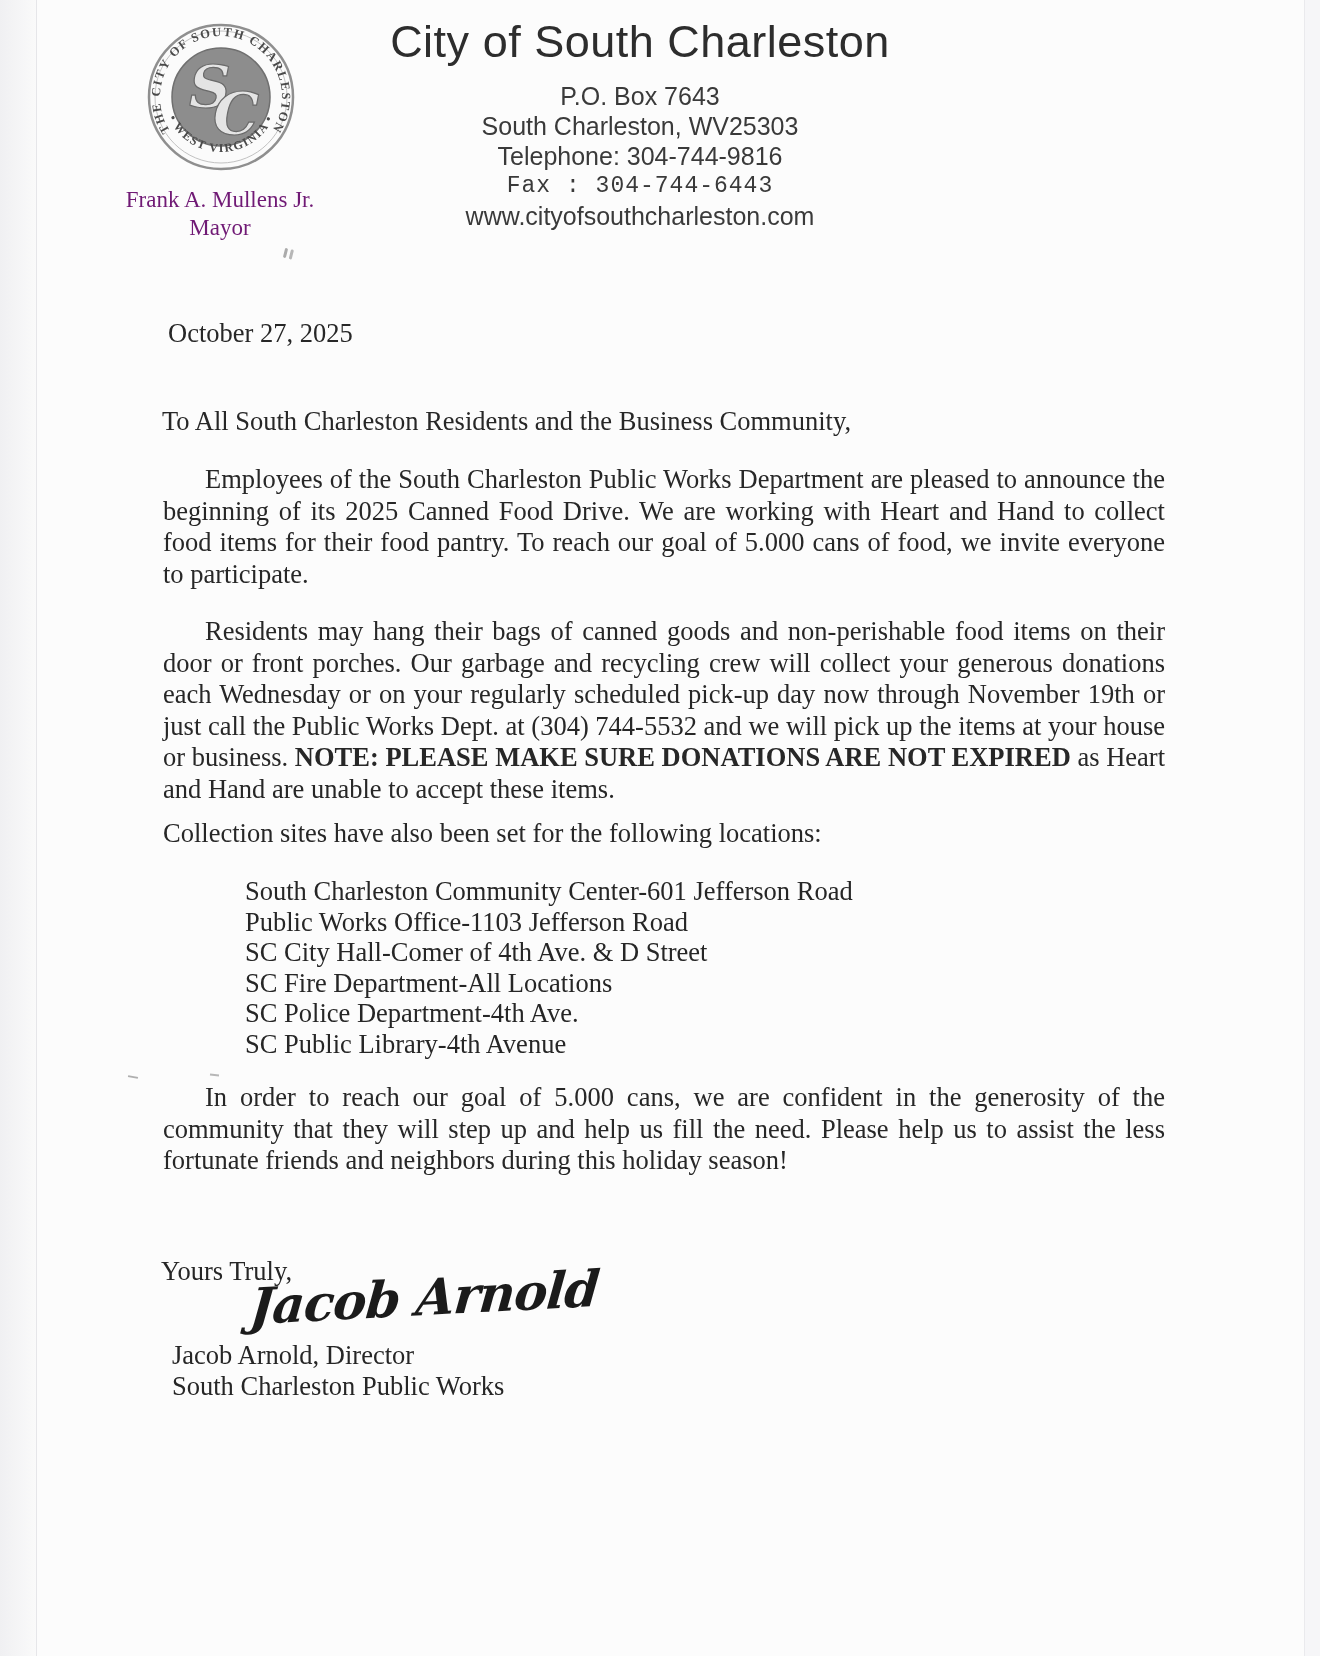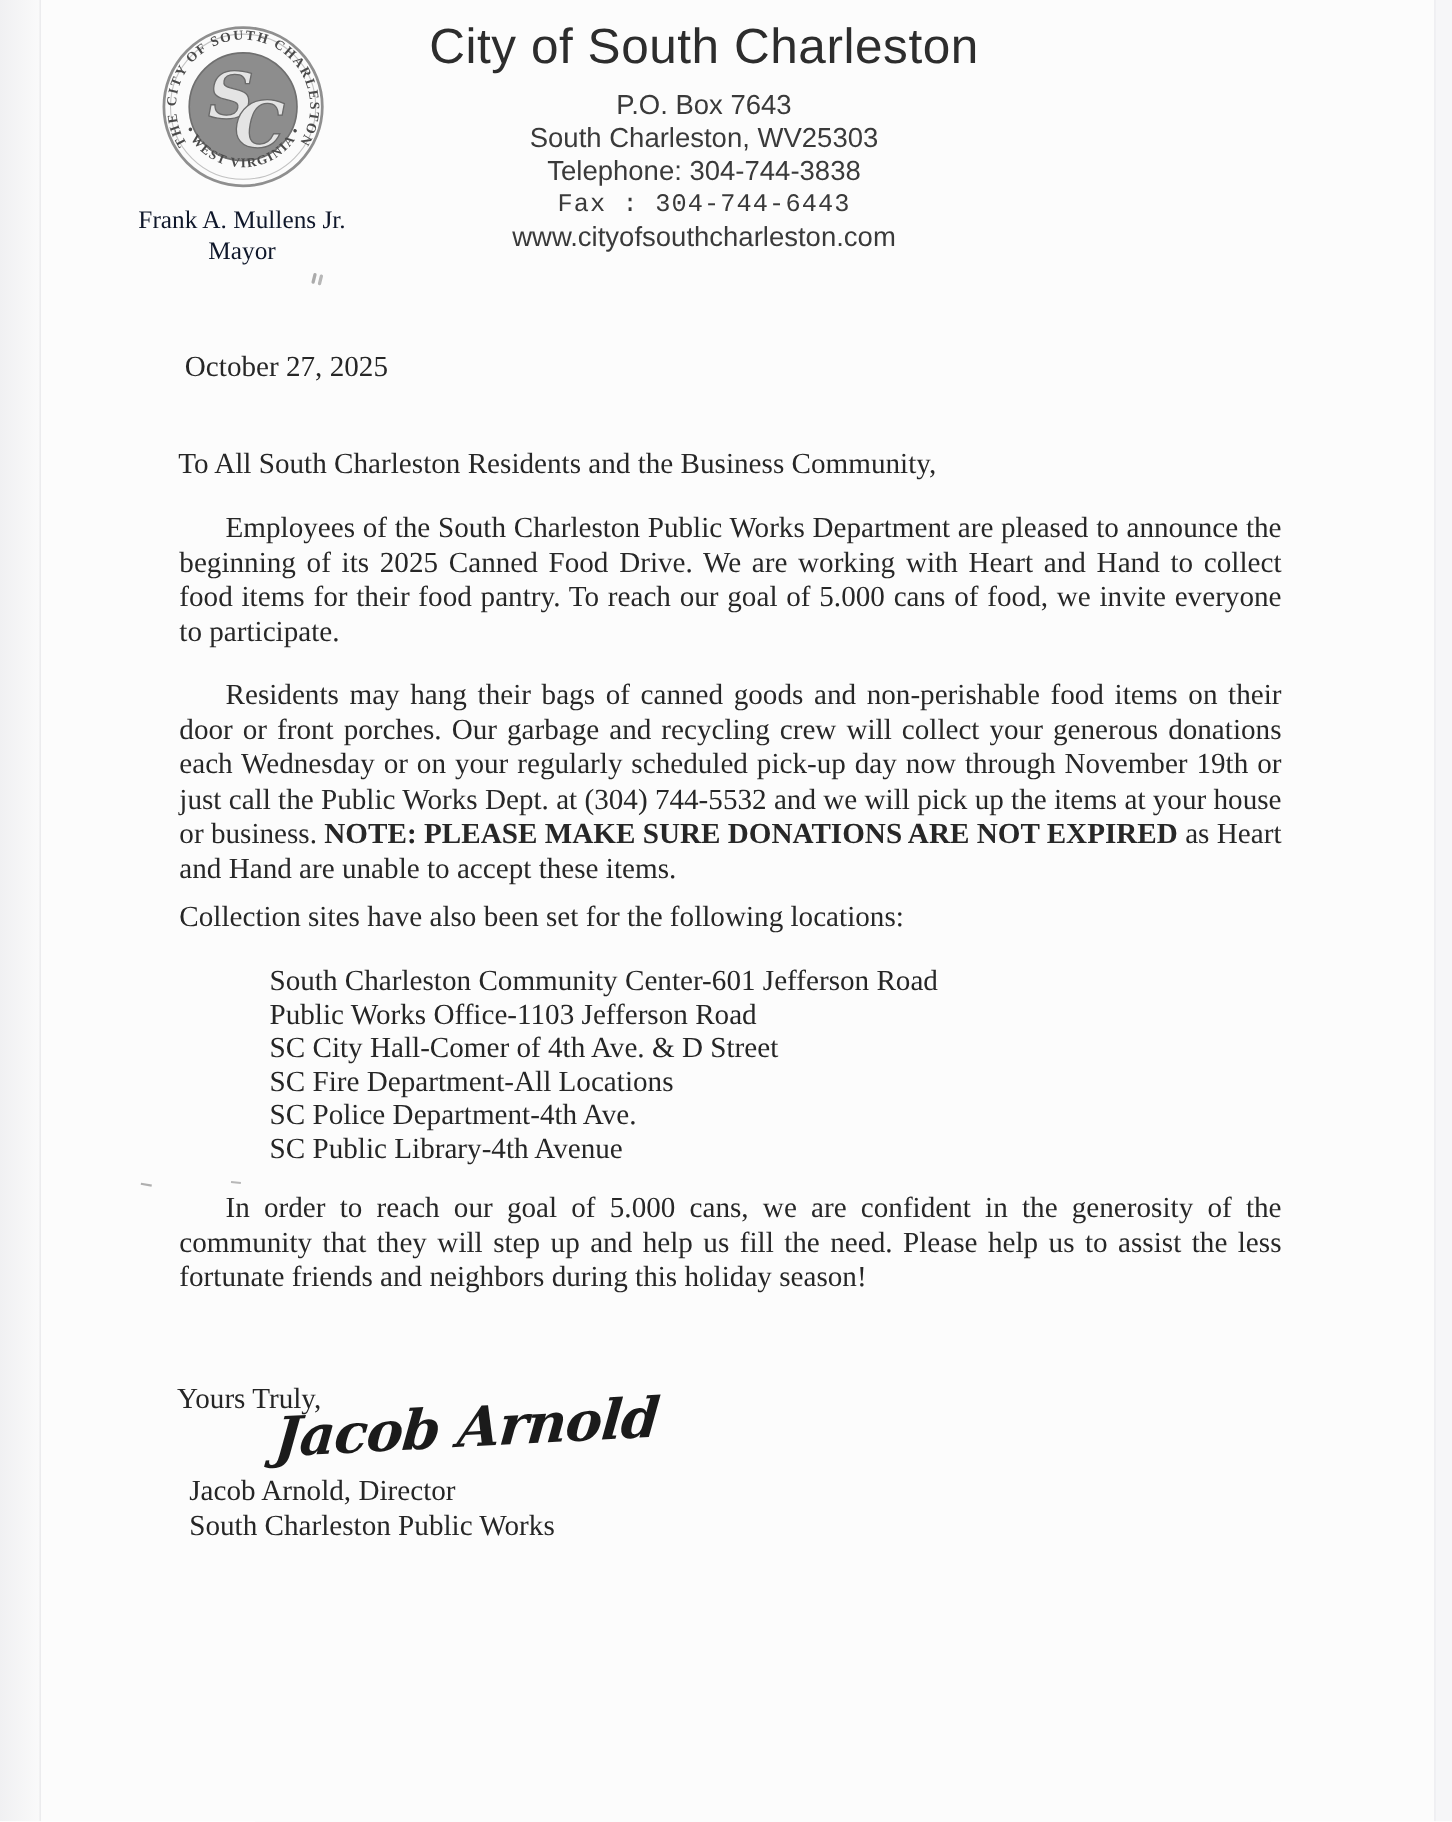--- a/index.html
+++ b/index.html
@@ -16,21 +16,21 @@
   }
   .edge-right {
     position:absolute; right:0; top:0; width:15px; height:100%;
     background:#f6f6f8; border-left:1px solid #eaeaed;
   }
 
   
   .seal { position:absolute; left:146px; top:20px; }
   .mayor-block {
     position:absolute; left:100px; top:186px; width:240px;
-    text-align:center; font-size:23px; line-height:28px; color:#0f172a;
+    text-align:center; font-size:23px; line-height:28px; color:#701a75;
   }
   .hdr-center { position:absolute; left:310px; top:16px; width:660px; text-align:center; }
   .hdr-title {
     margin:0; font-family:"Liberation Sans", sans-serif; font-weight:normal;
     font-size:45px; color:#2d2d2d; letter-spacing:0.5px;
   }
   .hdr-addr {
     margin-top:13px; font-family:"Liberation Sans", sans-serif;
     font-size:25px; line-height:30px; color:#3a3a3a;
   }
@@ -100,21 +100,21 @@
   <div class="mayor-block">
     <div>Frank A. Mullens Jr.</div>
     <div>Mayor</div>
   </div>
 
   <div class="hdr-center">
     <h1 class="hdr-title">City of South Charleston</h1>
     <div class="hdr-addr">
       <div>P.O. Box 7643</div>
       <div>South Charleston, WV25303</div>
-      <div>Telephone: 304-744-3838</div>
+      <div>Telephone: 304-744-9816</div>
       <div class="hdr-fax">Fax : 304-744-6443</div>
       <div>www.cityofsouthcharleston.com</div>
     </div>
   </div>
 
   <div class="ditto"></div>
 
   <div class="abs bodytext nowrap" style="left:168px; top:318px;">October 27, 2025</div>
 
   <div class="abs bodytext nowrap" style="left:162px; top:406px;">To All South Charleston Residents and the Business Community,</div>

